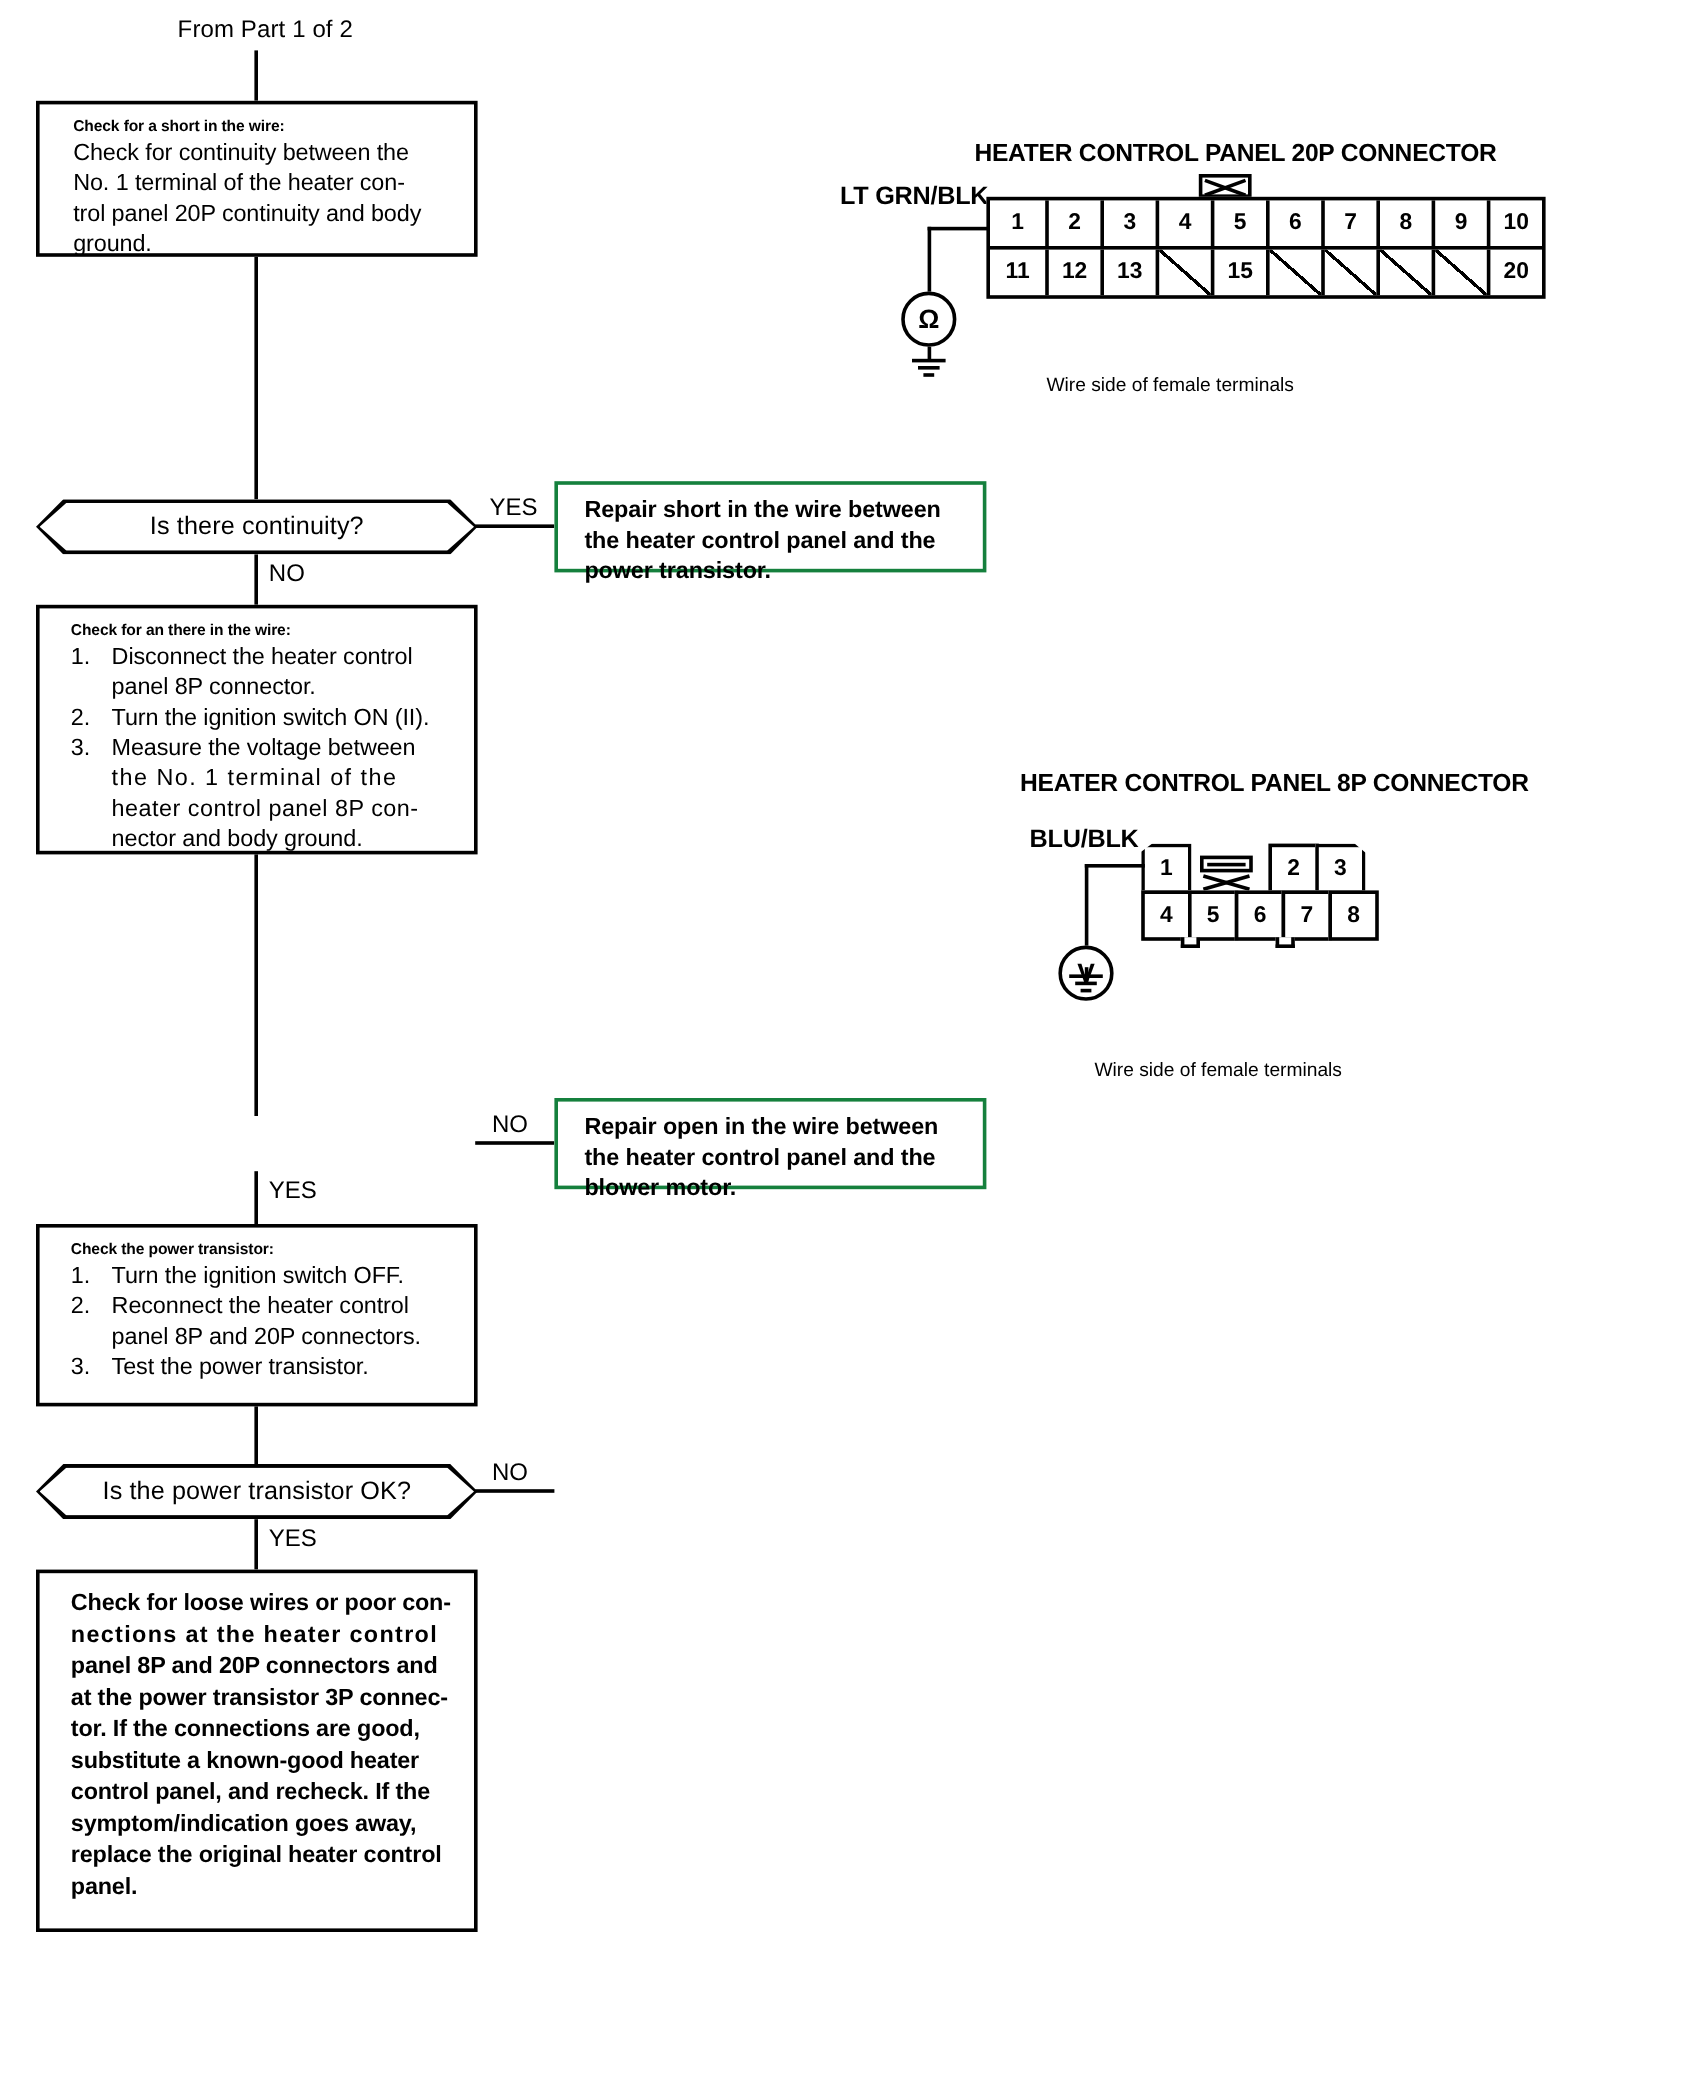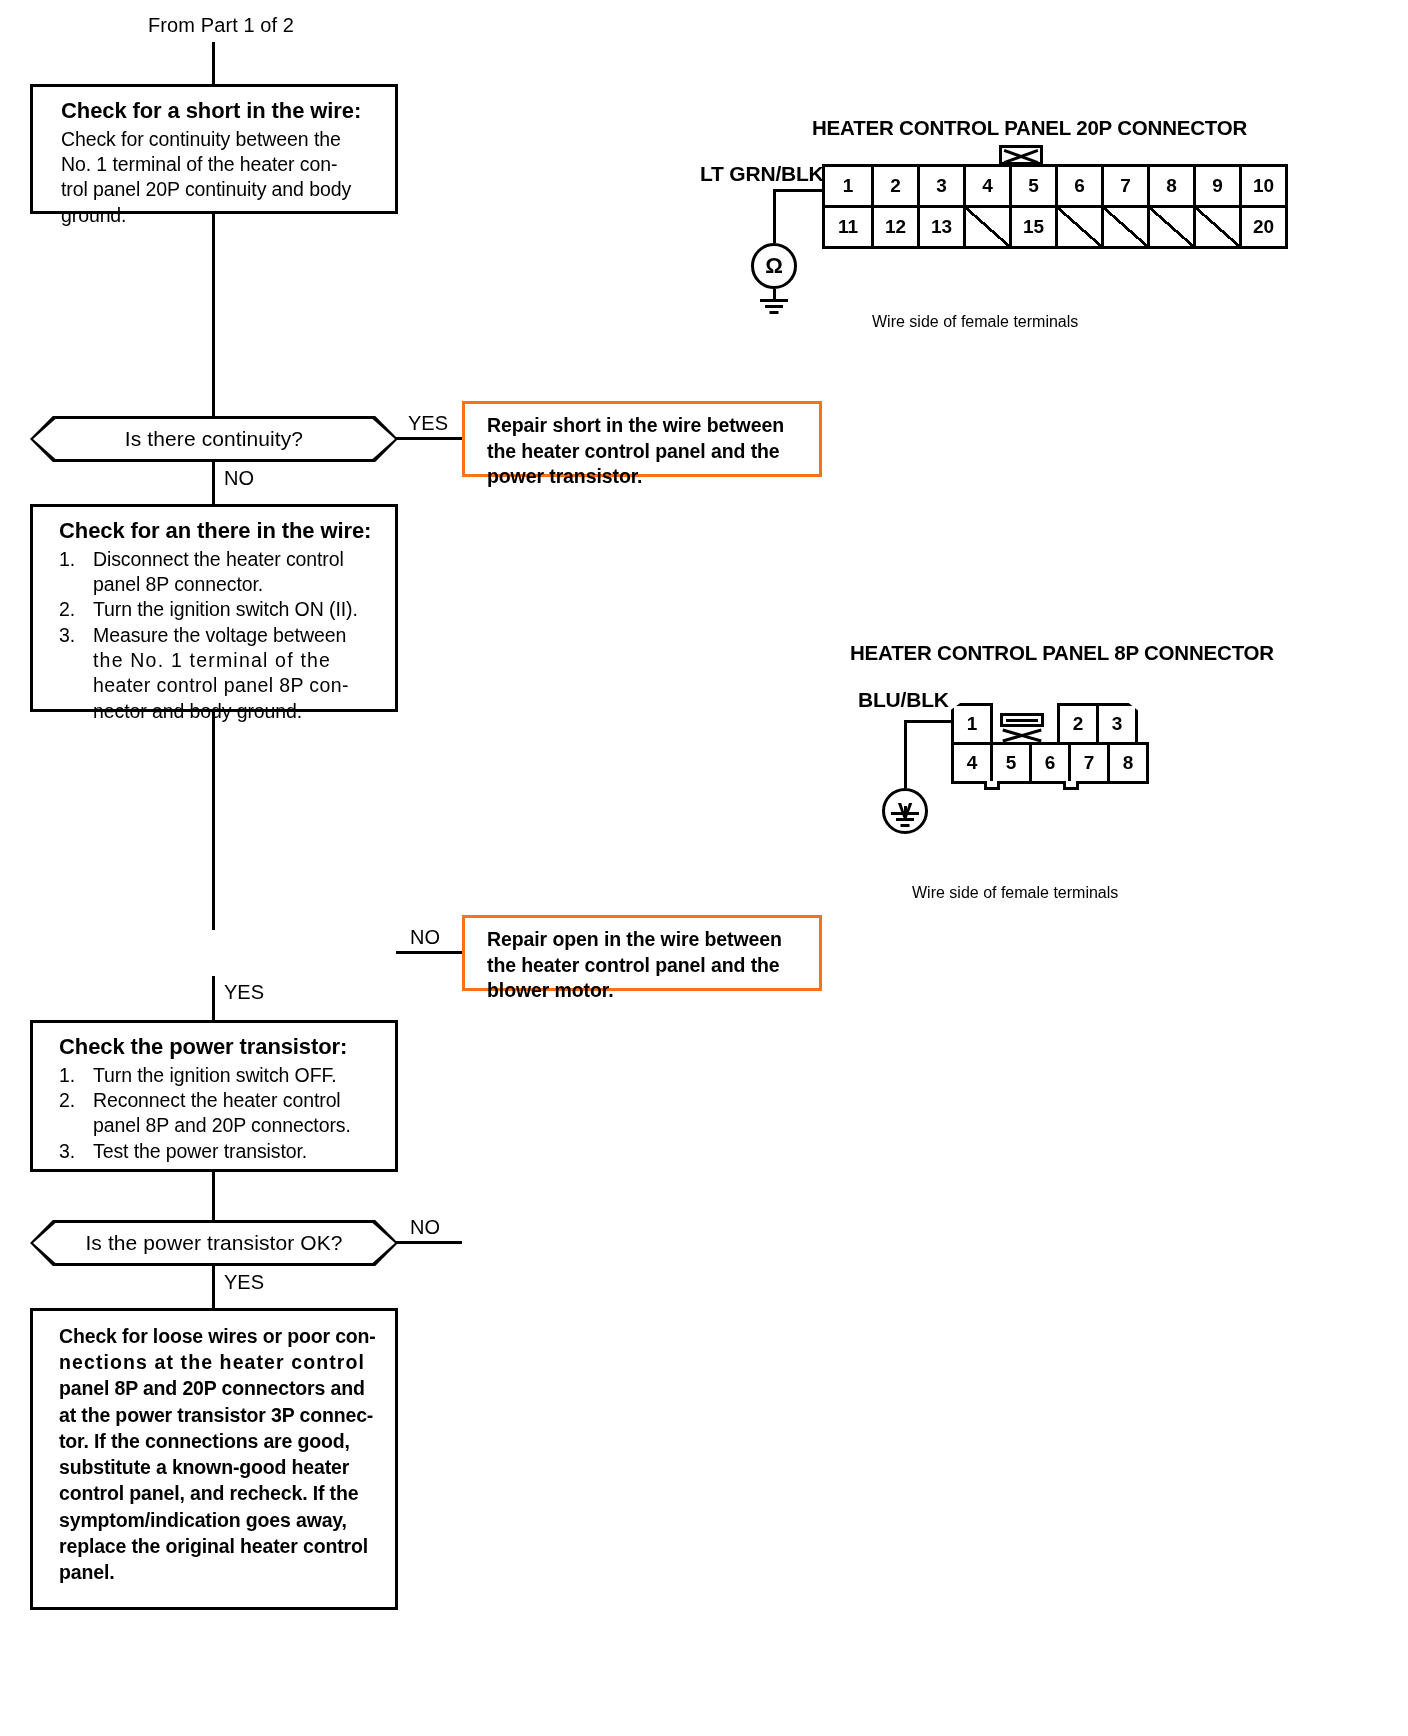--- a/index.html
+++ b/index.html
@@ -48,21 +48,21 @@
   
   .pbox {
     position: absolute;
     border: 3px solid #000;
     background: #fff;
     box-sizing: border-box;
     padding: 10px 14px 10px 28px;
   }
   .pbox .ptitle {
     font-weight: bold;
-    font-size: 22px;
+    font-size: 13px;
     line-height: 1.30;
     margin: 0 0 1px 0;
     letter-spacing: -0.1px;
   }
   .pbox .pline {
     font-size: 19.5px;
     line-height: 1.30;
     white-space: nowrap;
     letter-spacing: -0.1px;
   }
@@ -81,21 +81,21 @@
   .pbox ol.steps li .num {
     position: absolute;
     left: 0;
     top: 0;
   }
   .pbox ol.steps li .txt { display: block; }
 
   
   .abox {
     position: absolute;
-    border: 3px solid #f97316;
+    border: 3px solid #15803d;
     background: #fff;
     box-sizing: border-box;
     padding: 9px 12px 9px 22px;
   }
   .abox .aline {
     font-weight: bold;
     font-size: 19.5px;
     line-height: 1.32;
     white-space: nowrap;
     letter-spacing: -0.1px;
@@ -409,21 +409,21 @@
     <div class="bline">tor. If the connections are good,</div>
     <div class="bline">substitute a known-good heater</div>
     <div class="bline">control panel, and recheck. If the</div>
     <div class="bline">symptom/indication goes away,</div>
     <div class="bline">replace the original heater control</div>
     <div class="bline">panel.</div>
   </div>
 
   <div class="conn-title" style="left:812px; top:100px;margin-top:16px;">HEATER CONTROL PANEL 20P CONNECTOR</div>
 
-  <div class="wire-label" style="left:700px; top:152px;margin-top:10px;">LT GRN/BLK</div>
+  <div class="wire-label" style="left:700px; top:152px;">LT GRN/BLK</div>
 
   <div class="xtab" style="left:999px; top:145px; width:44px; height:20px;"></div>
 
   <div class="conn20" style="left:822px; top:164px;">
     <div class="row">
       <div class="cell">1</div>
       <div class="cell">2</div>
       <div class="cell">3</div>
       <div class="cell">4</div>
       <div class="cell">5</div>

